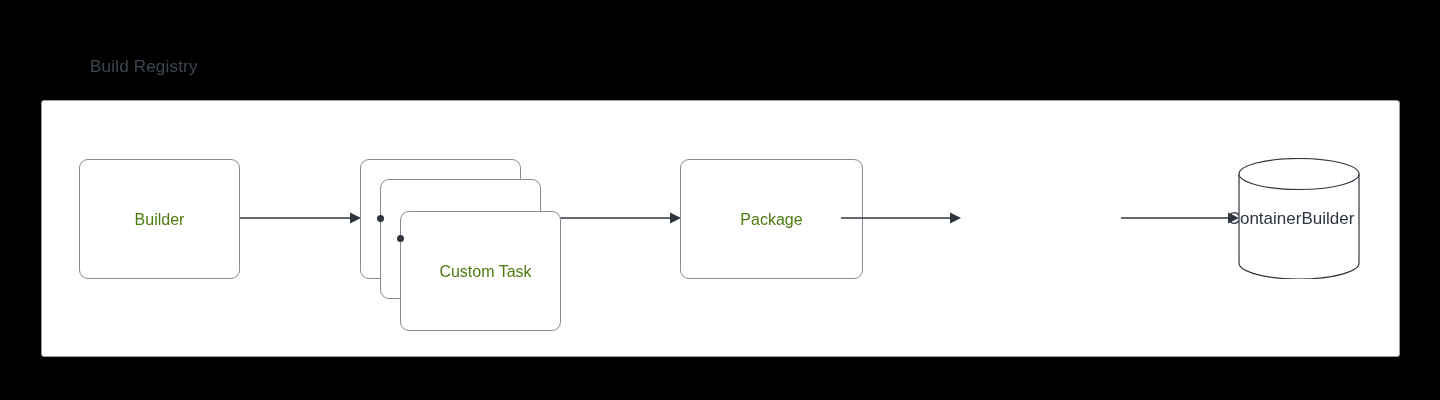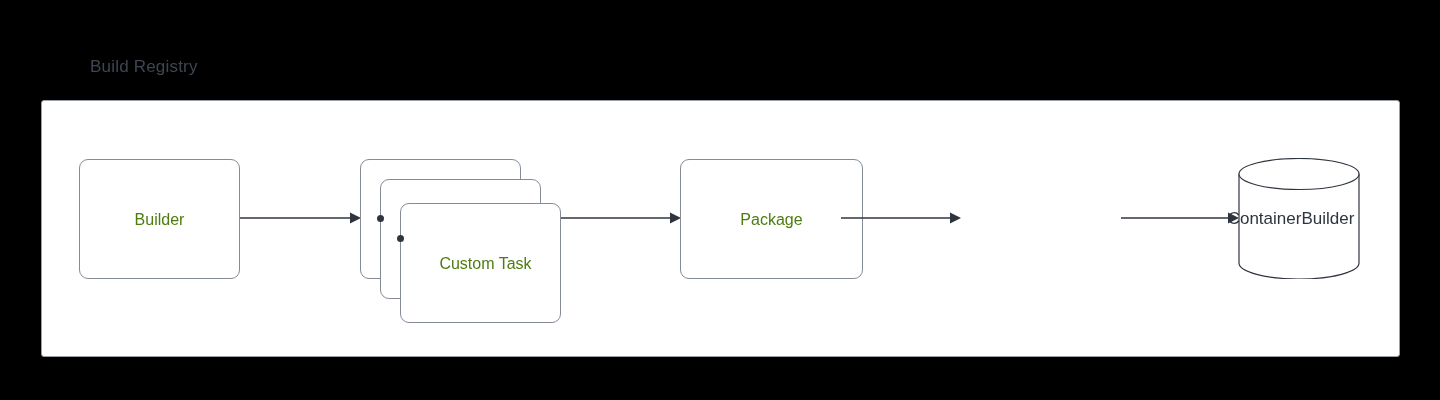--- a/index.html
+++ b/index.html
@@ -88,21 +88,21 @@
     background: #ffffff;
     border: 1px solid #868c96;
     border-radius: 9px;
     box-sizing: border-box;
     display: flex;
     align-items: center;
     justify-content: center;
   }
   .card-back   { left: 0px;  top: 0px;  z-index: 1; }
   .card-mid    { left: 20px; top: 20px; z-index: 2; }
-  .card-front  { left: 40px; top: 44px; z-index: 3; padding-left: 10px; }
+  .card-front  { left: 40px; top: 52px; z-index: 3; padding-left: 10px; }
 
   
   .card-port {
     position: absolute;
     width: 7px;
     height: 7px;
     border-radius: 50%;
     background: #2f353f;
     z-index: 4;
   }

